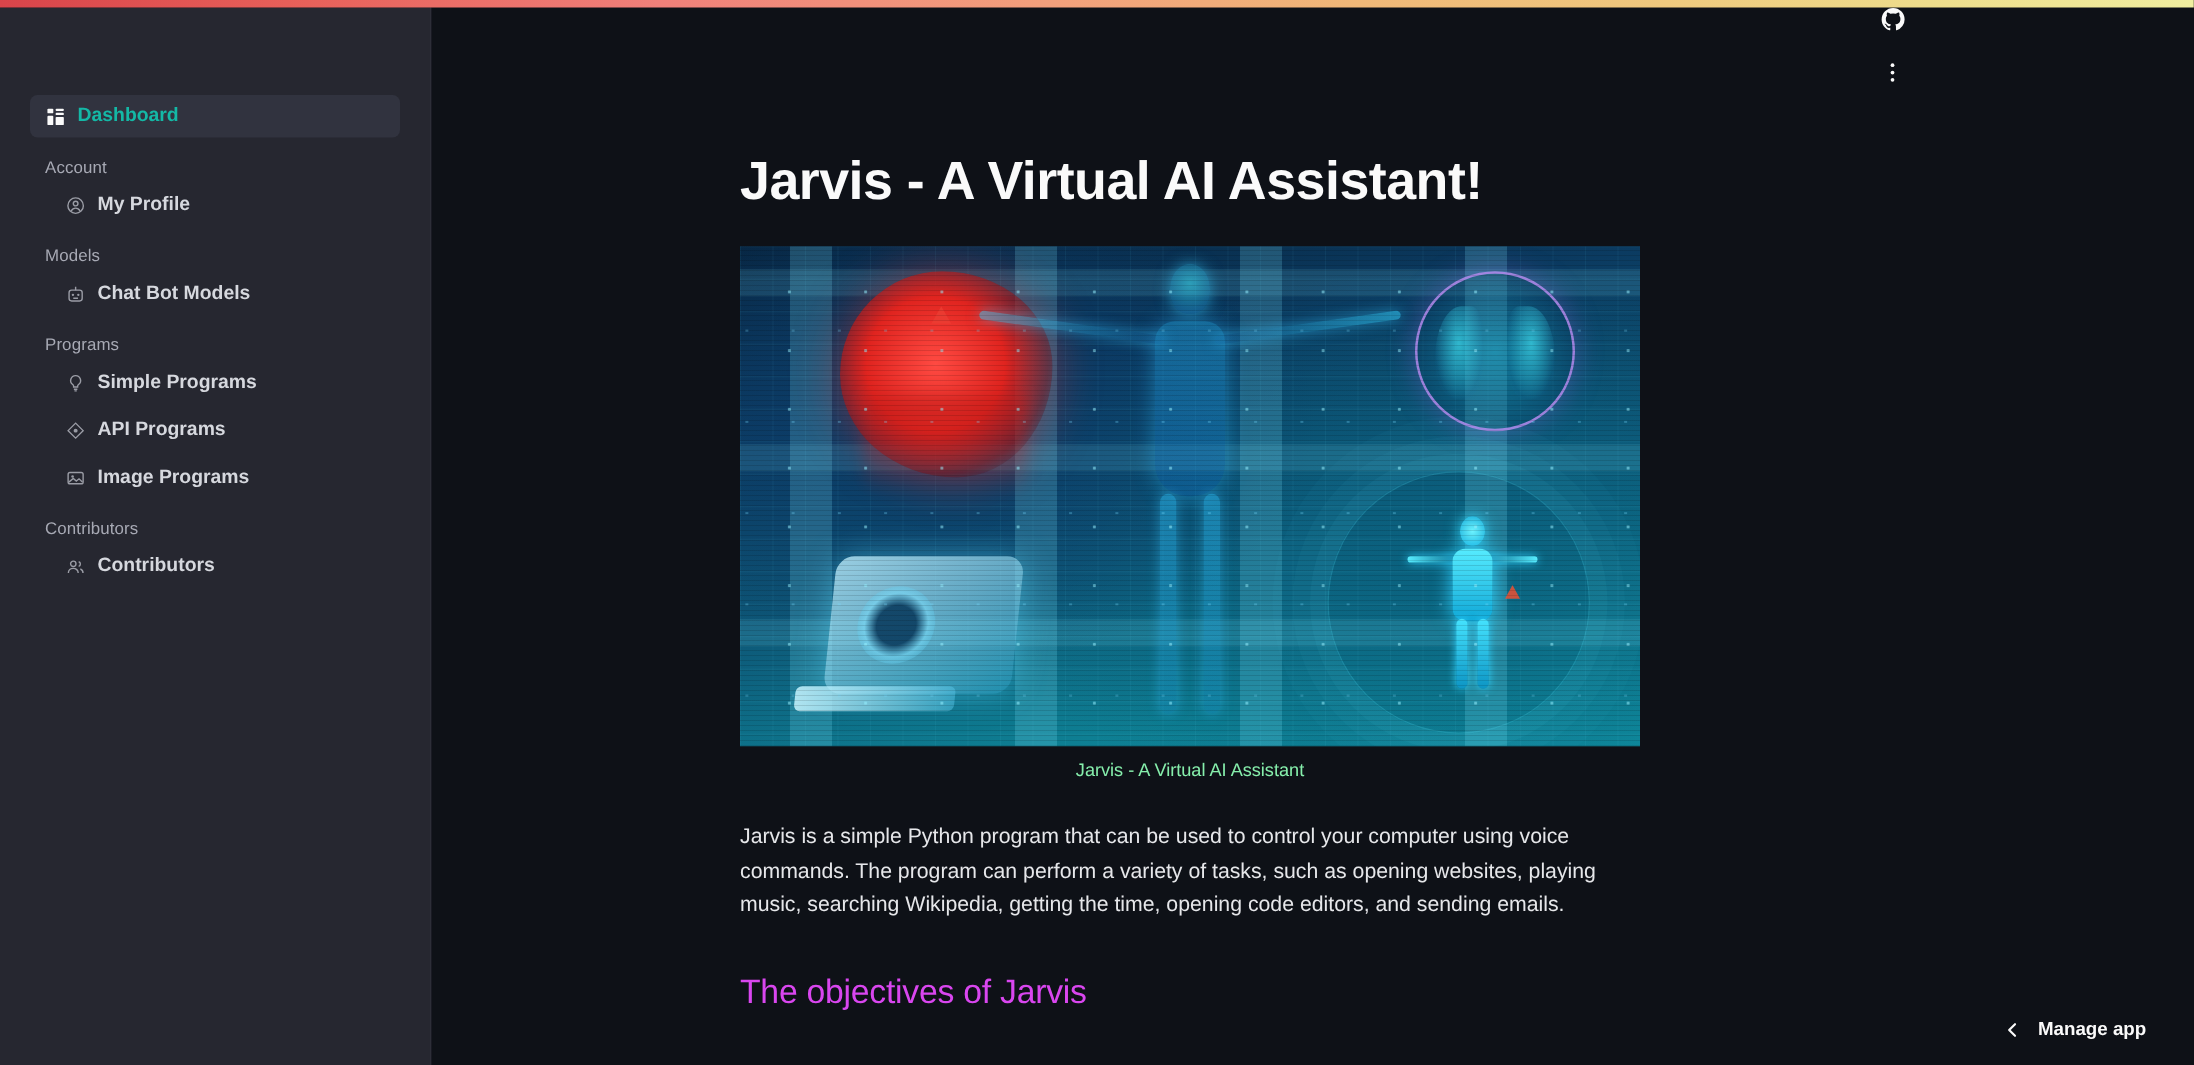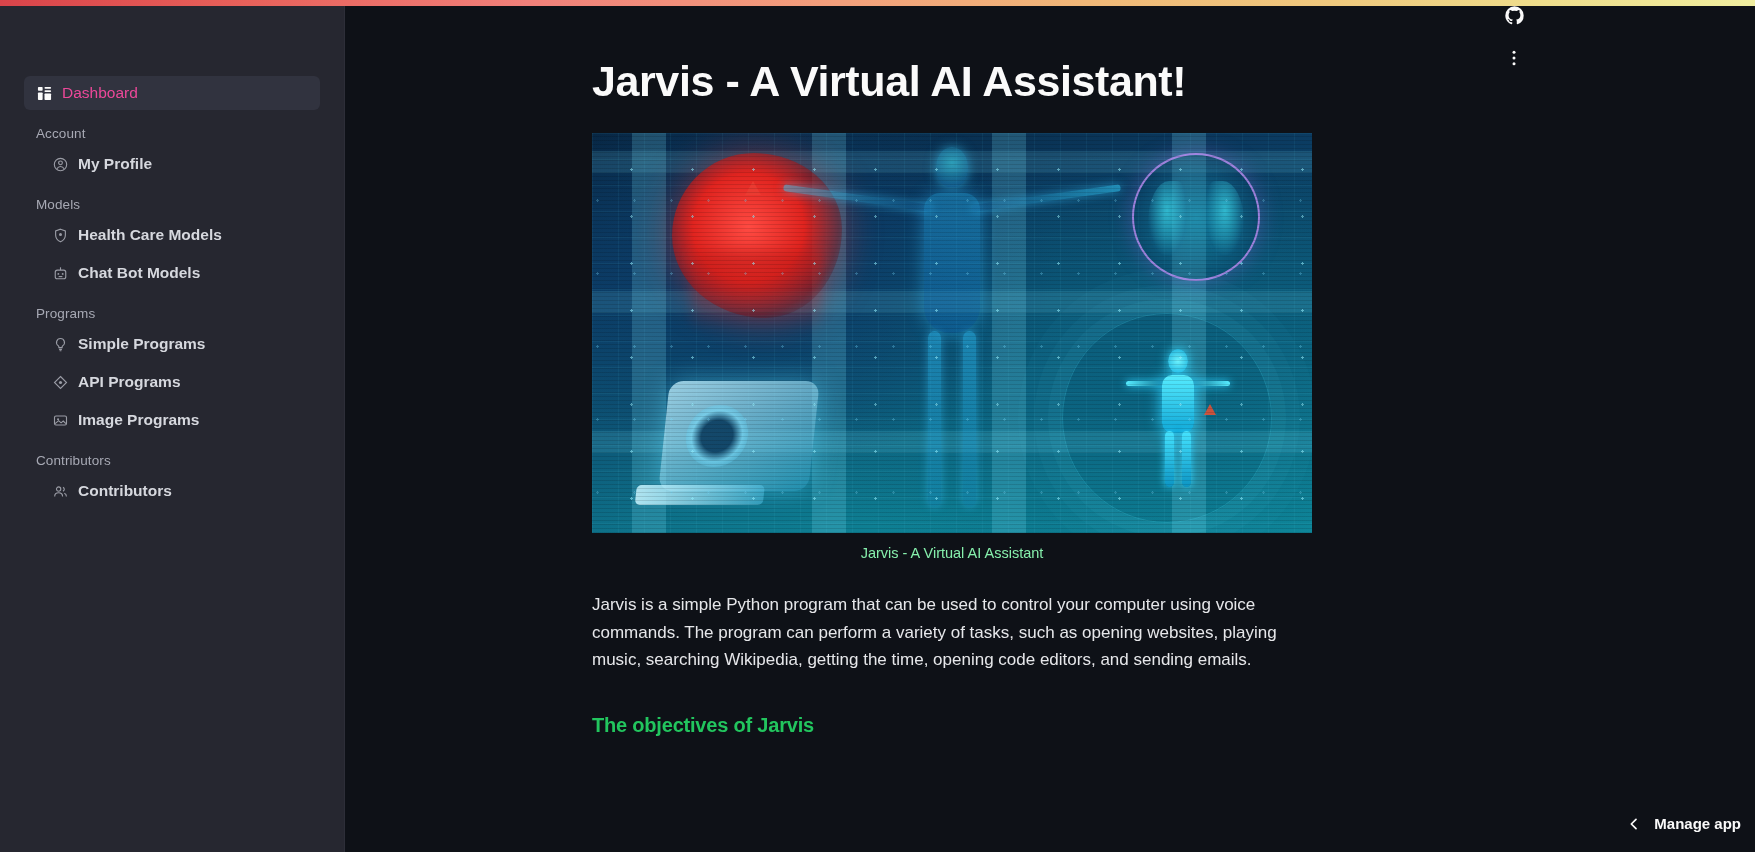--- a/index.html
+++ b/index.html
@@ -33,22 +33,22 @@
     margin: 0 24px 4px 24px;
     padding: 0 12px;
     border-radius: 6px;
     color: #d6d8de;
     font-size: 15.5px;
     cursor: pointer;
     white-space: nowrap;
   }
   .nav-item.active {
     background: #31333f;
-    color: #ec4899;
-    font-weight: normal;
+    color: #14b8a6;
+    font-weight: bold;
   }
   .nav-item.child { margin-left: 40px; font-weight: bold; }
   .nav-icon {
     width: 16px; height: 16px;
     display: inline-flex; align-items: center; justify-content: center;
     flex: 0 0 16px;
     color: #9a9ca5;
   }
   .nav-item.active .nav-icon { color: #fafafa; }
   .nav-icon svg { display: block; }
@@ -83,21 +83,21 @@
 
   
   #main {
     position: absolute; top: 6px; left: 345px;
     width: 1410px; height: 846px;
     overflow: hidden;
   }
   #content {
     width: 736px;
     margin-left: 247px;
-    padding-top: 52px;
+    padding-top: 116px;
   }
   #page-title {
     font-size: 43px;
     font-weight: bold;
     color: #fafafa;
     letter-spacing: -0.4px;
     line-height: 1.1;
     margin-bottom: 28px;
   }
 
@@ -266,29 +266,29 @@
 
   #body-paragraph {
     width: 726px;
     margin-top: 30px;
     color: #e6e7ea;
     font-size: 17px;
     line-height: 1.62;
   }
   #section-heading {
     margin-top: 40px;
-    font-size: 20px;
-    font-weight: bold;
-    color: #22c55e;
+    font-size: 27px;
+    font-weight: normal;
+    color: #d946ef;
     letter-spacing: -0.2px;
   }
 
   
   #manage-app {
-    position: absolute; right: 6px; bottom: 14px;
+    position: absolute; right: 30px; bottom: 14px;
     display: flex; align-items: center; gap: 12px;
     color: #fafafa; font-size: 15px; font-weight: bold;
     cursor: pointer; z-index: 60;
     padding: 6px 8px;
   }
   #manage-app .chev { display:flex; align-items:center; color:#fafafa; }
 </style>
 </head>
 <body>
 
@@ -317,29 +317,20 @@
         <circle cx="8" cy="8" r="6.6"></circle>
           <circle cx="8" cy="6.2" r="2"></circle>
         <path d="M4.2 12.6c.9-1.7 2.2-2.5 3.8-2.5s2.9.8 3.8 2.5"></path>
       </svg>
     </span>
     <span class="nav-label">My Profile</span>
   </div>
 
   <div class="nav-group">Models</div>
 
-  <div class="nav-item child">
-    <span class="nav-icon">
-      <svg width="15" height="15" viewBox="0 0 16 16" fill="none" stroke="currentColor" stroke-width="1.2">
-        <path d="M8 1.3 13.2 3.2v4.3c0 3.4-2.2 6-5.2 7.2-3-1.2-5.2-3.8-5.2-7.2V3.2z"></path>
-        <circle cx="8" cy="7" r="1.6" fill="currentColor" stroke="none"></circle>
-      </svg>
-    </span>
-    <span class="nav-label">Health Care Models</span>
-  </div>
 
   <div class="nav-item child">
     <span class="nav-icon">
       <svg width="15" height="15" viewBox="0 0 16 16" fill="none" stroke="currentColor" stroke-width="1.2">
         <rect x="2.4" y="4.4" width="11.2" height="9.2" rx="2.2"></rect>
         <path d="M8 1.4v3"></path>
           <circle cx="5.7" cy="8.4" r="1" fill="currentColor" stroke="none"></circle>
         <circle cx="10.3" cy="8.4" r="1" fill="currentColor" stroke="none"></circle>
         <path d="M6 11.3h4"></path>
       </svg>

